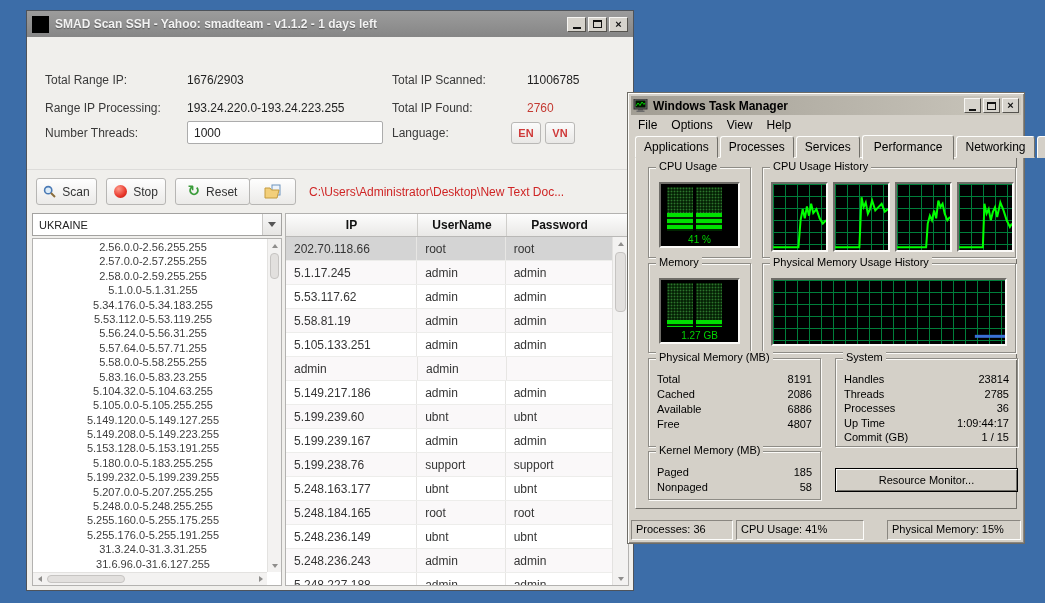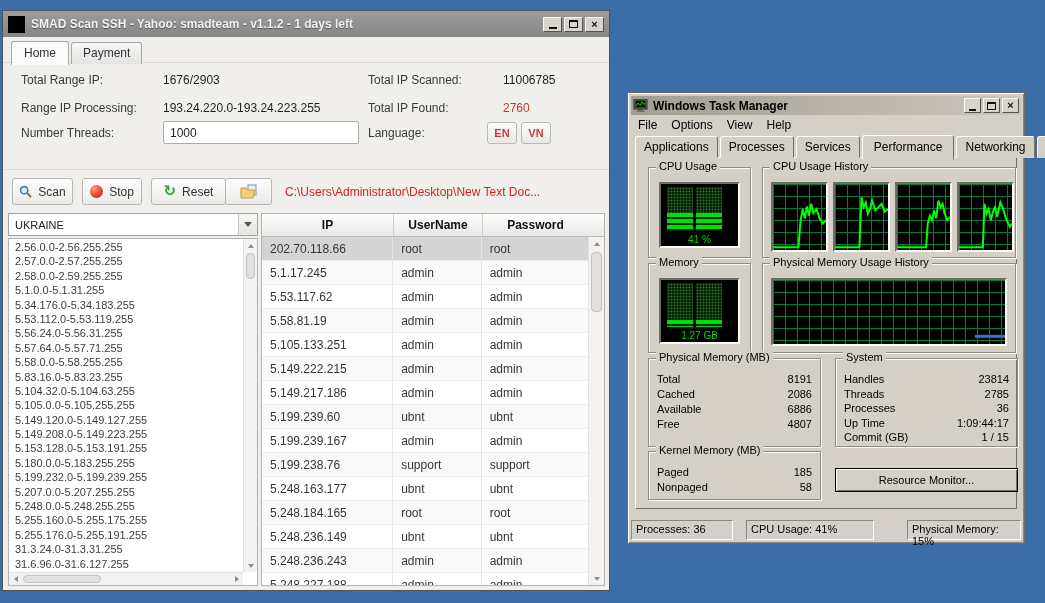--- a/index.html
+++ b/index.html
@@ -1,20 +1,20 @@
 <!DOCTYPE html>
 <html><head>
 <meta charset="utf-8">
 <style>
   * { margin:0; padding:0; box-sizing:border-box; }
   html,body { width:1045px; height:603px; overflow:hidden; }
   body { background:#3c6da8; font-family:"Liberation Sans","DejaVu Sans",sans-serif; position:relative; }
 
   
-  .smad-window { position:absolute; left:2px; top:10px; width:608px; height:581px;
+  .smad-window { position:absolute; left:26px; top:10px; width:608px; height:581px;
     background:#f0efec; border:1px solid #4e535a; }
   .smad-titlebar { position:absolute; left:0; right:0; top:0; height:26px;
     background:linear-gradient(180deg,#9c9c9c,#868686); display:flex; align-items:center; padding:0 5px; }
   .smad-appicon { width:17px; height:17px; background:#000; margin-right:6px; flex:none; }
   .smad-title { color:#f2f2f2; font-size:12px; font-weight:bold; text-shadow:0 1px 1px rgba(0,0,0,.4);
     white-space:nowrap; overflow:hidden; flex:1; }
   .winbtns { display:flex; gap:2px; }
   .winbtn { width:19px; height:15px; background:#d6d3cc; border:1px solid;
     border-color:#f7f6f3 #55534e #55534e #f7f6f3; display:flex; align-items:center; justify-content:center;
     font-size:11px; font-weight:bold; color:#111; line-height:1; }
@@ -54,21 +54,21 @@
   
   .left-panel { position:absolute; left:5px; width:250px; top:2px; bottom:0; }
   .combo { position:absolute; left:0; right:0; top:0; height:23px; background:#fff;
     border:1px solid #a3a2a0; display:flex; align-items:center; }
   .combo-text { flex:1; font-size:11px; color:#222; padding-left:6px; }
   .combo-btn { width:19px; height:100%; border-left:1px solid #c9c8c6;
     background:linear-gradient(180deg,#f7f7f7,#e6e5e3); display:flex; align-items:center; justify-content:center; }
   .tri-down { width:0; height:0; border-left:4px solid transparent; border-right:4px solid transparent;
     border-top:5px solid #555; }
   .listbox { position:absolute; left:0; right:0; top:25px; bottom:0; background:#fff;
-    border:1px solid #b3b2b0; overflow:hidden; }
+    border:1px solid #b3b2b0; overflow:hidden;text-align:center; }
   .list-items { position:absolute; left:0; right:14px; top:1px; bottom:13px; overflow:hidden; }
   .ip-item { height:14.4px; line-height:14.4px; font-size:11px; color:#3d3d3d; padding-left:6px; white-space:nowrap; }
 
   
   .vscroll { position:absolute; right:0; top:0; bottom:13px; width:14px; background:#f3f2f1; border-left:1px solid #e3e2e0; }
   .vscroll .arr-up, .vscroll .arr-dn { position:absolute; left:0; right:0; height:13px; display:flex; align-items:center; justify-content:center; }
   .vscroll .arr-up { top:0; } .vscroll .arr-dn { bottom:0; }
   .tri-up-s { width:0; height:0; border-left:3px solid transparent; border-right:3px solid transparent; border-bottom:4px solid #8f8e8c; }
   .tri-dn-s { width:0; height:0; border-left:3px solid transparent; border-right:3px solid transparent; border-top:4px solid #8f8e8c; }
   .vthumb { position:absolute; left:2px; right:2px; top:14px; height:26px; background:#e2e0de; border:1px solid #c6c4c2; border-radius:4px; }
@@ -142,21 +142,21 @@
   .gr-mem { left:8px; right:8px; height:68px; }
 
   .stat-rows { position:absolute; left:8px; right:8px; top:13px; }
   .stat-row { display:flex; justify-content:space-between; height:15px; line-height:15px; font-size:11px; }
   .g-system .stat-row { height:14.5px; line-height:14.5px; }
 
   .btn-resmon { position:absolute; left:199px; top:310px; width:183px; height:24px; background:#d4d0c8;
     border:1px solid #000; box-shadow:inset 1px 1px 0 #fdfdfb, inset -1px -1px 0 #716f69;
     display:flex; align-items:center; justify-content:center; font-size:11px; }
 
-  .tm-statusbar { position:absolute; left:3px; right:3px; bottom:3px; height:20px; display:flex; gap:13px; }
+  .tm-statusbar { position:absolute; left:3px; right:3px; bottom:3px; height:20px; display:flex; gap:3px; }
   .sb-cell { border:1px solid; border-color:#8a8781 #fdfdfb #fdfdfb #8a8781; padding:2px 0 0 4px; font-size:11px; }
   .sb-1 { width:102px; } .sb-2 { width:128px; } .sb-3 { flex:1; position:relative;margin-left:20px; }
 
   .tm-icon { width:15px; height:13px; flex:none; margin-right:2px; }
 
   
   .ico { flex:none; display:block; }
 </style>
 </head>
 <body>
@@ -171,23 +171,20 @@
         </div>
       <div class="winbtn">
           <span class="glyph-max"></span>
         </div>
       <div class="winbtn">
           <span>×</span>
         </div>
     </div>
   </div>
 
-  <div class="smad-tabs">
-    
-  <div class="smad-tab active">Home</div><div class="smad-tab">Payment</div></div>
 
   <div class="smad-form">
     <span class="f-item" style="left:18px; top:10px">Total Range IP:</span>
     <span class="f-item f-val" style="left:160px; top:10px">1676/2903</span>
     <span class="f-item" style="left:365px; top:10px">Total IP Scanned:</span>
     <span class="f-item f-val" style="left:500px; top:10px">11006785</span>
 
     <span class="f-item" style="left:18px; top:38px">Range IP Processing:</span>
     <span class="f-item f-val" style="left:160px; top:38px">193.24.220.0-193.24.223.255</span>
     <span class="f-item" style="left:365px; top:38px">Total IP Found:</span>
@@ -313,21 +310,20 @@
             <div class="td">admin</div>
           </div>
 
           <div class="trow">
             <div class="td">5.105.133.251</div>
             <div class="td">admin</div>
             <div class="td">admin</div>
           </div>
 
           <div class="trow">
-            <div class="td">5.149.222.215</div>
             <div class="td">admin</div>
             <div class="td">admin</div>
           </div>
 
           <div class="trow">
             <div class="td">5.149.217.186</div>
             <div class="td">admin</div>
             <div class="td">admin</div>
           </div>
 

